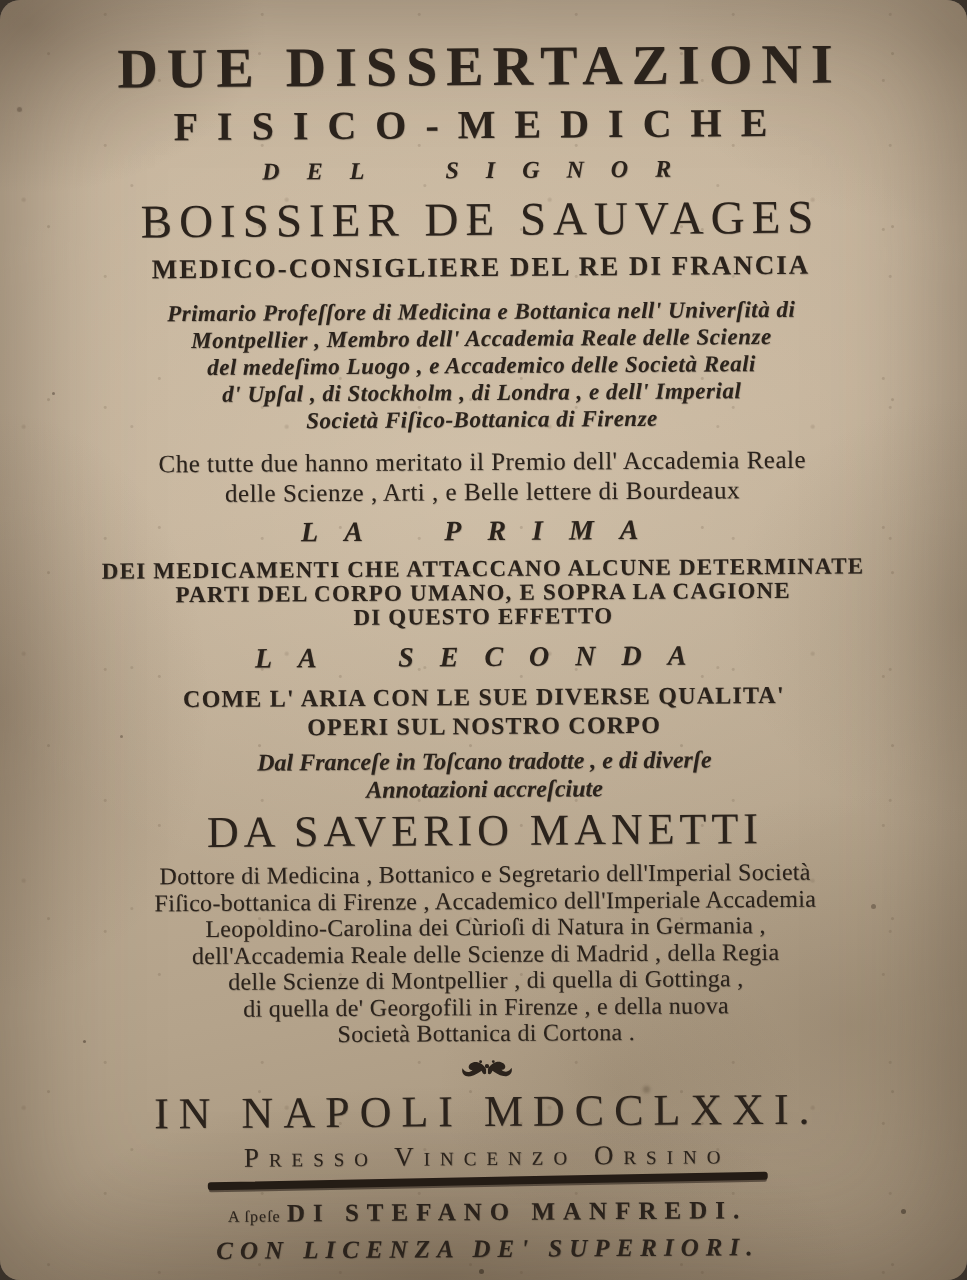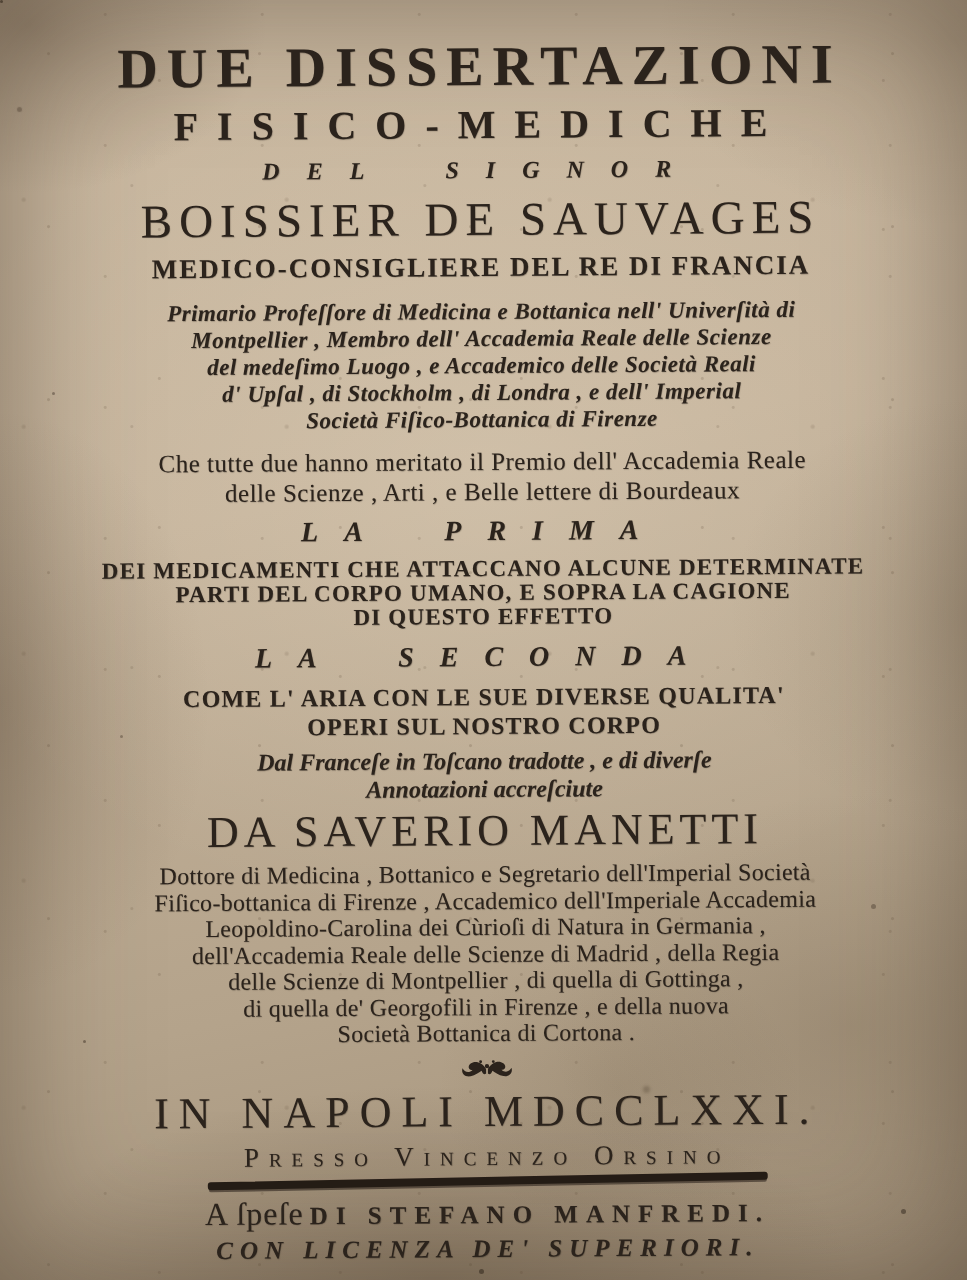--- a/index.html
+++ b/index.html
@@ -14,20 +14,21 @@
       radial-gradient(ellipse 300px 420px at 0% 55%,  rgba(96,79,60,.24), transparent 70%),
       radial-gradient(ellipse 330px 300px at 100% 48%, rgba(104,88,66,.18), transparent 72%),
       radial-gradient(ellipse 430px 330px at 88% 80%, rgba(98,82,60,.22), transparent 70%),
       radial-gradient(ellipse 560px 260px at 45% 100%, rgba(86,70,52,.30), transparent 75%),
       radial-gradient(ellipse 260px 200px at 64% 85%, rgba(100,84,62,.16), transparent 70%),
       radial-gradient(ellipse 760px 560px at 50% 38%, rgba(255,246,226,.20), transparent 78%),
       linear-gradient(168deg,#cbbaa2 0%,#c4b29a 38%,#b4a38b 72%,#a2917a 100%);
     box-shadow: inset 0 0 140px rgba(58,44,30,.5);
     font-family:"Liberation Serif","DejaVu Serif",serif;
     color:#2b231c;
+    border-radius:20px;
   }
   
   .photo::before{
     content:"";position:absolute;inset:0;pointer-events:none;opacity:.55;
     background-image:
       radial-gradient(circle 2px at 23% 31%, rgba(84,66,48,.35) 0 1px, transparent 2px),
       radial-gradient(circle 1.5px at 67% 11%, rgba(84,66,48,.30) 0 1px, transparent 2px),
       radial-gradient(circle 2px at 45% 77%, rgba(84,66,48,.28) 0 1px, transparent 2px),
       radial-gradient(circle 1.5px at 88% 54%, rgba(84,66,48,.32) 0 1px, transparent 2px),
       radial-gradient(circle 2.5px at 9% 88%,  rgba(84,66,48,.26) 0 1px, transparent 3px);
@@ -64,21 +65,21 @@
   .transl{font-size:24px;line-height:28px;font-style:italic;margin-top:6px;font-weight:bold;}
   .translator{font-size:44px;line-height:52px;letter-spacing:5px;margin-top:2px;}
   .creds2{font-size:24px;line-height:26.5px;margin-top:4px;letter-spacing:.3px;}
   .ornament{height:30px;margin-top:8px;}
   .place{font-size:44px;line-height:54px;letter-spacing:10px;}
   .printer{font-size:27px;line-height:34px;font-variant:small-caps;letter-spacing:10px;}
   .rule-wrap{margin-top:4px;height:12px;}
   .rule{width:560px;height:8px;margin:0 auto;background:#241c15;border-radius:3px;
         transform:rotate(-.7deg);box-shadow:0 3px 0 -1px rgba(36,28,21,.55);}
   .publisher{font-size:25px;line-height:34px;margin-top:6px;}
-  .publisher .prefix{font-size:32px;letter-spacing:1px;}
+  .publisher .prefix{font-size:16px;letter-spacing:1px;}
   .publisher .caps{letter-spacing:8px;font-weight:bold;}
   .license{font-size:25px;line-height:34px;font-style:italic;font-weight:bold;letter-spacing:7px;}
 </style>
 </head>
 <body>
 
 <div class="photo">
   <div class="specks"></div>
 
   <div class="content">

